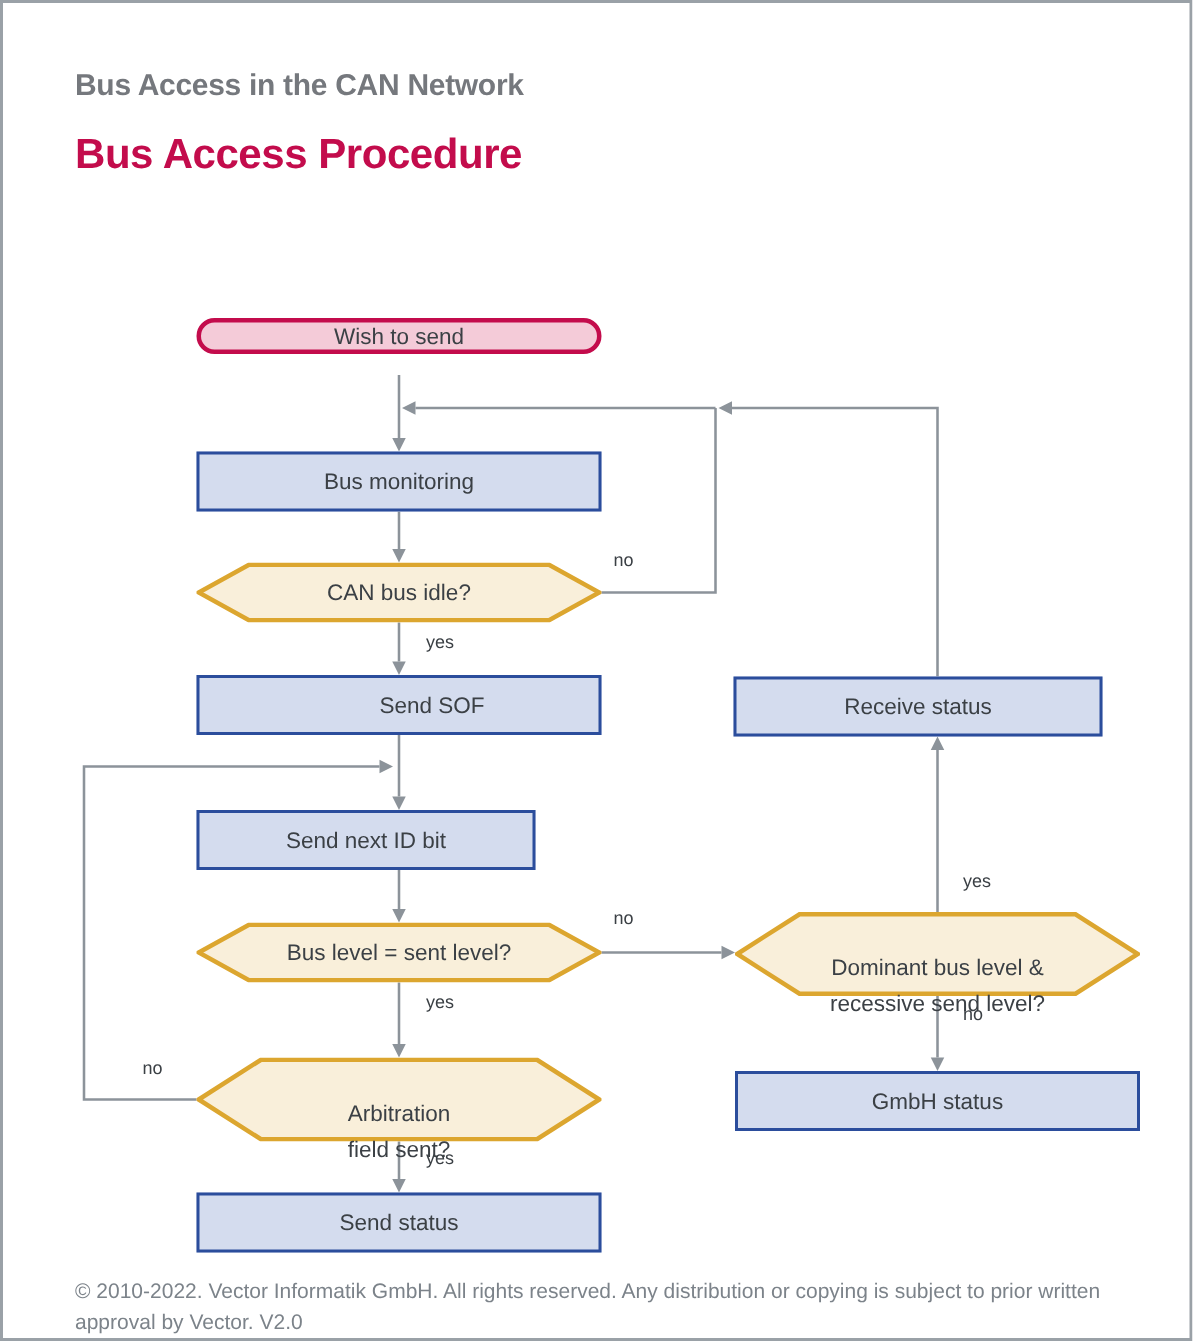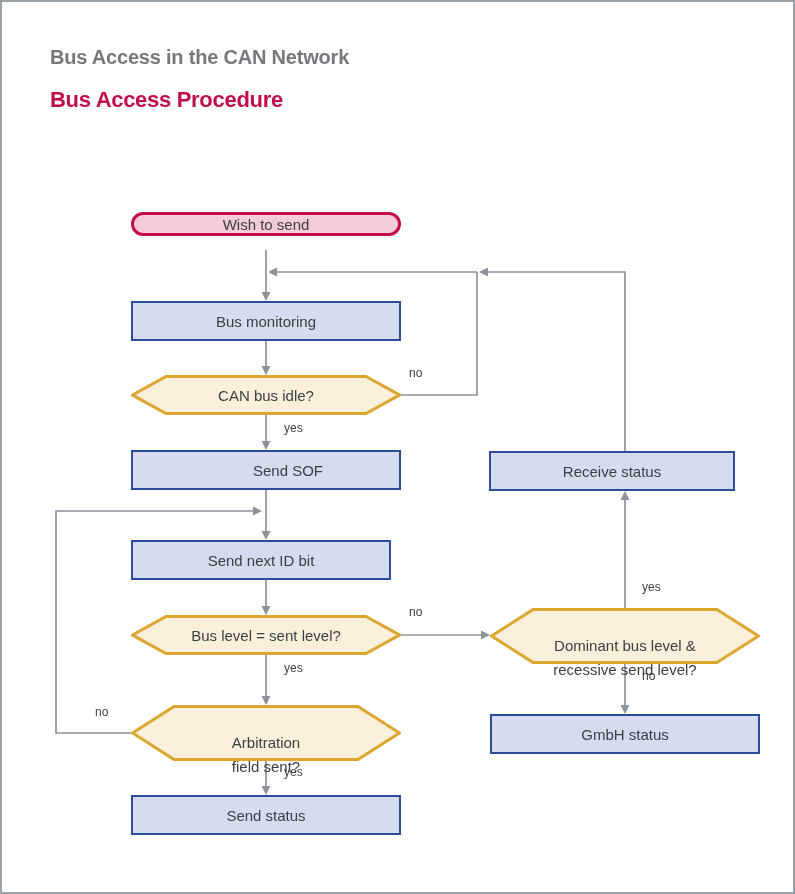--- a/index.html
+++ b/index.html
@@ -24,21 +24,21 @@
     border:2px solid #9aa1a7;
     overflow:hidden;
   }
   .eyebrow{
     position:absolute;left:48px;top:44px;
     font-size:20px;font-weight:700;color:var(--gray-head);
     letter-spacing:-0.2px;
   }
   .pagetitle{
     position:absolute;left:48px;top:85px;
-    font-size:22px;font-weight:700;color:var(--crimson);
+    font-size:28px;font-weight:700;color:var(--crimson);
     letter-spacing:-0.3px;
   }
   svg.connectors{
     position:absolute;left:0;top:0;
     pointer-events:none;
   }
   svg.connectors polyline, svg.connectors line{
     fill:none;stroke:var(--line);stroke-width:1.7;
   }
   svg.connectors polygon{fill:var(--line);stroke:none;}
@@ -162,21 +162,21 @@
     <svg viewBox="0 0 270 40" preserveAspectRatio="none">
       <polygon points="1.5,20 35,1.5 235,1.5 268.5,20 235,38.5 35,38.5" fill="var(--amber-fill)" stroke="var(--amber)" stroke-width="3"></polygon>
     </svg>
     <span class="lbl">CAN bus idle?</span>
   </div>
 
   <div class="node proc" style="left:129px;top:448px;width:270px;height:40px;padding-left:44px;">
     <span class="lbl">Send SOF</span>
   </div>
 
-  <div class="node proc" style="left:129px;top:538px;width:260px;height:40px;">
+  <div class="node proc" style="left:129px;top:538px;width:226px;height:40px;">
     <span class="lbl">Send next ID bit</span>
   </div>
 
   <div class="node hex" style="left:129px;top:613px;width:270px;height:40px;">
     <svg viewBox="0 0 270 40" preserveAspectRatio="none">
       <polygon points="1.5,20 35,1.5 235,1.5 268.5,20 235,38.5 35,38.5" fill="var(--amber-fill)" stroke="var(--amber)" stroke-width="3"></polygon>
     </svg>
     <span class="lbl">Bus level = sent level?</span>
   </div>
 
@@ -210,14 +210,15 @@
 
   <span class="edge-label" style="left:407px;top:364px;">no</span>
   <span class="edge-label" style="left:282px;top:419px;">yes</span>
   <span class="edge-label" style="left:407px;top:603px;">no</span>
   <span class="edge-label" style="left:282px;top:659px;">yes</span>
   <span class="edge-label" style="left:93px;top:703px;">no</span>
   <span class="edge-label" style="left:282px;top:763px;">yes</span>
   <span class="edge-label" style="left:640px;top:578px;">yes</span>
   <span class="edge-label" style="left:640px;top:667px;">no</span>
 
+  <div class="footer">© 2010-2022. Vector Informatik GmbH. All rights reserved. Any distribution or copying is subject to prior written approval by Vector. V2.0</div>
 
 </div>
 
 </body></html>

